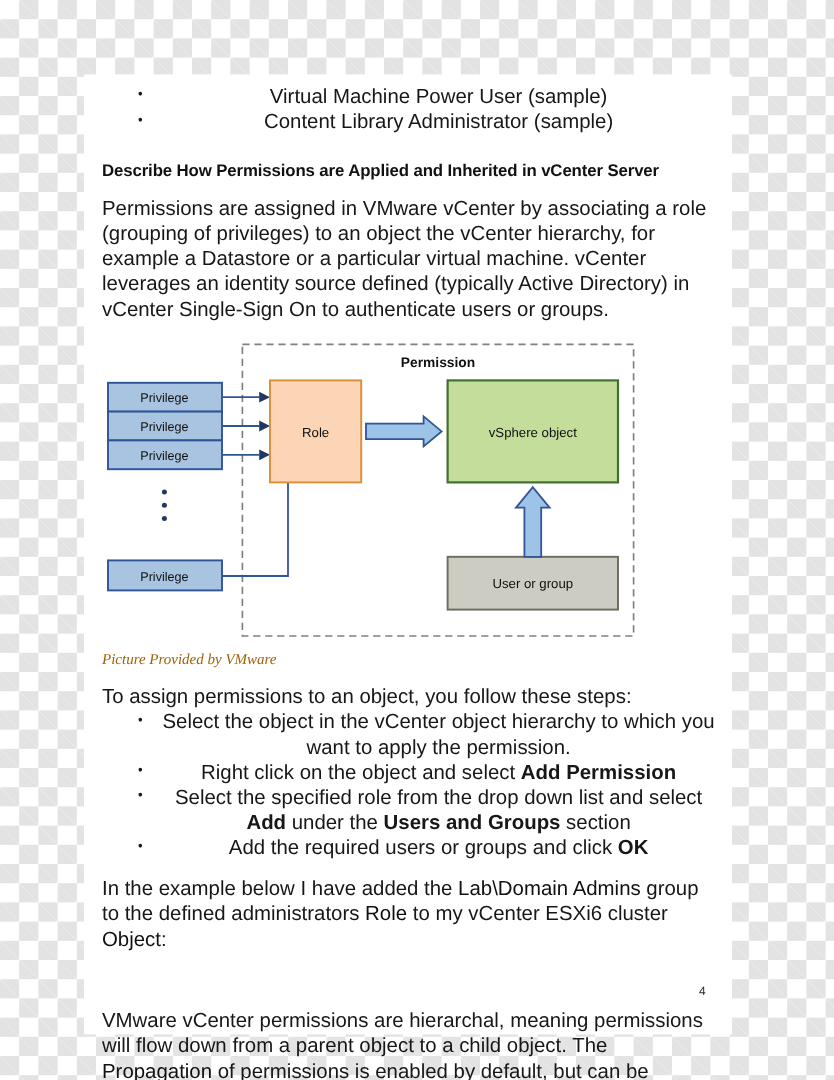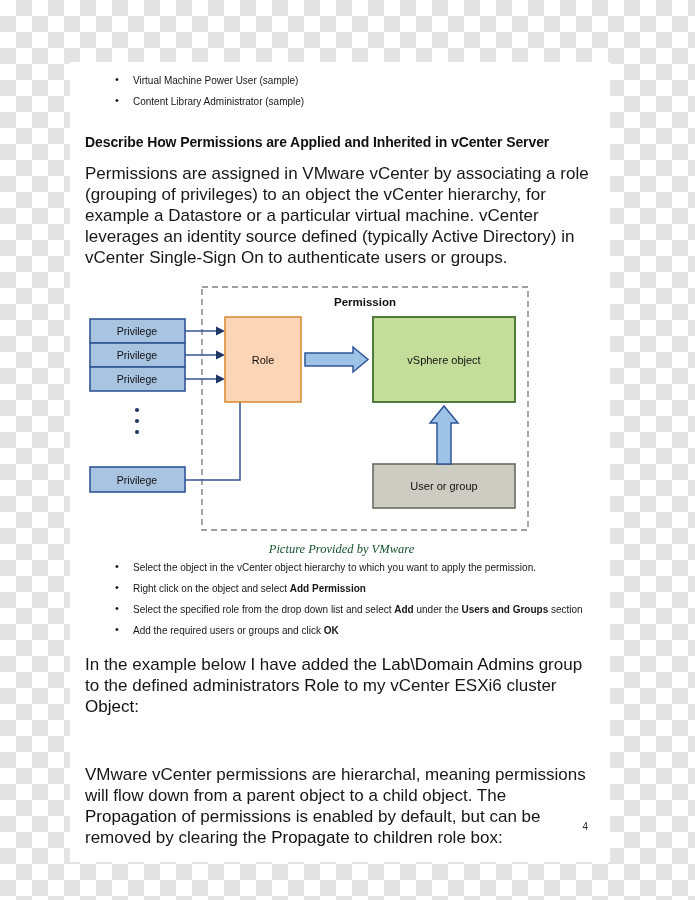--- a/index.html
+++ b/index.html
@@ -40,23 +40,24 @@
 
   
   .bullet-list {
     list-style: none;
     margin: 0;
     padding: 0;
   }
   .bullet-list li {
     position: relative;
     padding-left: 48px;
-    font-size: 10px;
+    font-size: 17px;
     line-height: 21px;
     color: #171717;
+    text-align: center;
   }
   .bullet-list li::before {
     content: "\2022";
     position: absolute;
     left: 30px;
     top: -1px;
     font-size: 11px;
     color: #171717;
   }
 
@@ -82,22 +83,21 @@
     color: #171717;
     margin: 13px 0 0 0;
     text-align: left;
   }
   .para b { font-weight: normal; color: #101010; }
 
   .caption {
     font-family: "Liberation Serif", serif;
     font-style: italic;
     font-size: 12.5px;
-    color: #14532d;
-    text-align: center;
+    color: #a16207;
     margin-top: 6px;
   }
 
   
   .figure {
     position: relative;
     margin-top: 16px;
     height: 252px;
     width: 513px;
   }
@@ -173,20 +173,21 @@
         <text x="52" y="99" text-anchor="middle" font-family="Liberation Sans, sans-serif" font-size="10.5" fill="#101010">Privilege</text>
         <text x="52" y="200" text-anchor="middle" font-family="Liberation Sans, sans-serif" font-size="10.5" fill="#101010">Privilege</text>
         <text x="178" y="80" text-anchor="middle" font-family="Liberation Sans, sans-serif" font-size="11" fill="#101010">Role</text>
         <text x="359" y="80" text-anchor="middle" font-family="Liberation Sans, sans-serif" font-size="11" fill="#101010">vSphere object</text>
         <text x="359" y="206" text-anchor="middle" font-family="Liberation Sans, sans-serif" font-size="11" fill="#101010">User or group</text>
       </svg>
     </div>
 
     <div class="caption">Picture Provided by VMware</div>
 
+    <p class="para">To assign permissions to an object, you follow these steps:</p>
 
     <ul class="bullet-list steps-list">
       <li><span><span>Select the object in the vCenter object hierarchy to which you want to apply the permission.</span></span></li>
       <li><span><span>Right click on the object and select </span><b>Add Permission</b></span></li>
       <li><span><span>Select the specified role from the drop down list and select </span><b>Add</b><span> under the </span><b>Users and Groups</b><span> section</span></span></li>
       <li><span><span>Add the required users or groups and click </span><b>OK</b></span></li>
     </ul>
 
     <p class="para"><span>In the example below I have added the </span><b>Lab\Domain Admins</b><span> group to the defined administrators </span><b>Role</b><span> to my vCenter ESXi6 cluster </span><b>Object</b><span>:</span></p>
 

